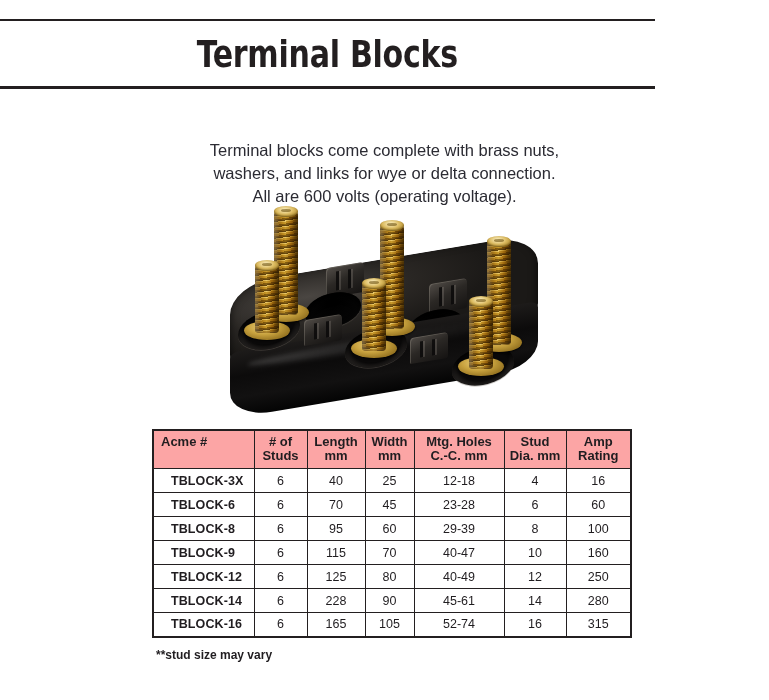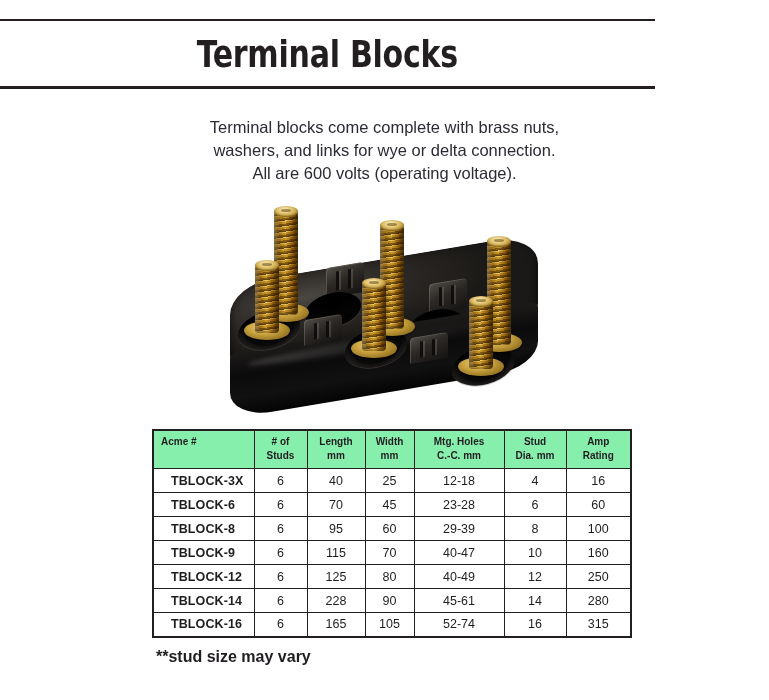--- a/index.html
+++ b/index.html
@@ -32,21 +32,21 @@
     letter-spacing: -0.3px;
     color: #231f20;
     transform: scaleX(0.88);
     transform-origin: center;
     white-space: nowrap;
   }
 
   
   #intro {
     position: absolute;
-    left: 0; top: 116px;
+    left: 0; top: 139px;
     width: 769px;
     text-align: center;
     color: #2b2b33;
     font-size: 16.5px;
     line-height: 23px;
   }
   #intro .line { display: block; white-space: nowrap; }
 
   
   #product-figure {
@@ -187,23 +187,23 @@
   }
   table#spec-table col.c0 { width: 101px; }
   table#spec-table col.c1 { width: 53px; }
   table#spec-table col.c2 { width: 58px; }
   table#spec-table col.c3 { width: 49px; }
   table#spec-table col.c4 { width: 90px; }
   table#spec-table col.c5 { width: 62px; }
   table#spec-table col.c6 { width: 65px; }
 
   table#spec-table thead th {
-    background: #86efac;
+    background: #fca5a5;
     border: 1px solid #231f20;
-    font-size: 10px;
+    font-size: 13px;
     font-weight: bold;
     color: #201d20;
     padding: 4px 2px 5px;
     line-height: 14px;
     text-align: center;
     vertical-align: middle;
   }
   table#spec-table thead th.acme-head {
     text-align: left;
     padding-left: 7px;
@@ -229,21 +229,21 @@
   #footnotes {
     position: absolute;
     left: 156px; top: 648px;
     width: 600px;
   }
   #footnotes .note {
     font-weight: bold;
     color: #201d20;
     white-space: nowrap;
   }
-  #note-1 { font-size: 16px; margin-bottom: 7px; }
+  #note-1 { font-size: 12px; margin-bottom: 7px; }
   #note-2 { font-size: 12.8px; }
 </style>
 </head>
 <body>
 
 <div id="title-band">
   <div id="page-title">Terminal Blocks</div>
 </div>
 
 <div id="intro">

